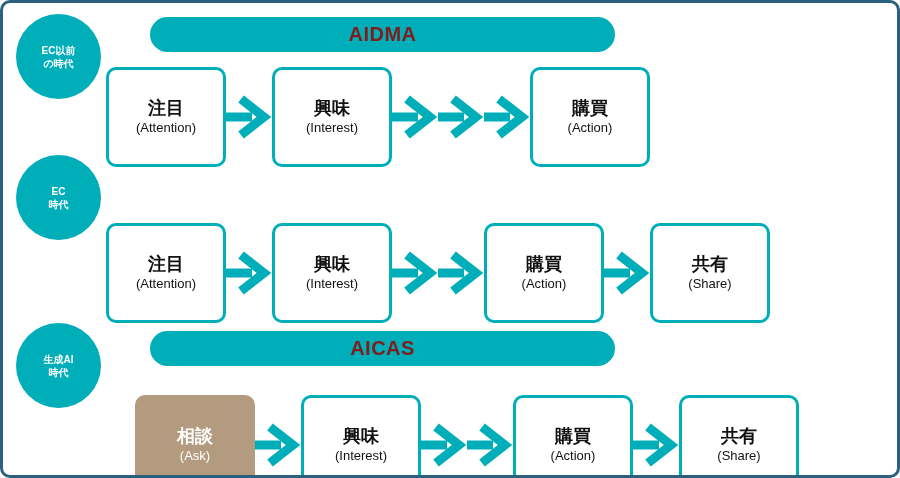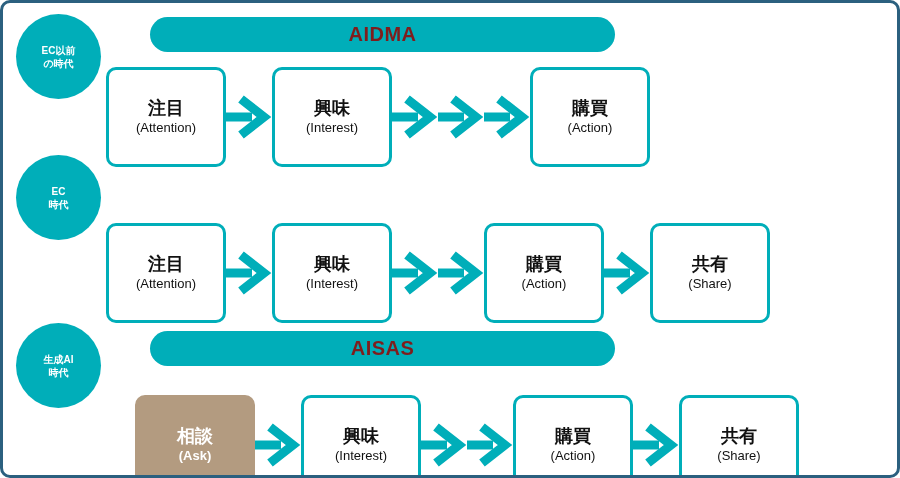--- a/index.html
+++ b/index.html
@@ -75,21 +75,21 @@
     justify-content: center;
     text-align: center;
   }
   .step.filled {
     background: #B39B80;
     border-color: #B39B80;
     color: #FFFFFF;
   }
   .jp { font-size: 18px; font-weight: bold; line-height: 1.15; }
   .en { font-size: 13px; line-height: 1.25; margin-top: 2px; }
-  .en.bold { font-weight: bold; }
+  .en.bold { font-weight: normal; }
   .en.small { font-size: 11px; font-weight: bold; letter-spacing: -0.2px; }
   .arrow {
     width: 46px;
     flex: 0 0 46px;
     display: flex;
     align-items: center;
     justify-content: center;
   }
 </style>
 </head>
@@ -188,21 +188,21 @@
       <div class="jp">共有</div>
       <div class="en">(Share)</div>
     </div>
   </div>
 
   <div class="era era-3">
     <span>生成AI</span>
     <span>時代</span>
   </div>
   <div class="banner banner-3">
-    <span>AISAS</span>
+    <span>AICAS</span>
   </div>
   <div class="steps steps-3">
     <div class="step filled">
       <div class="jp">相談</div>
       <div class="en bold">(Ask)</div>
     </div>
     <div class="arrow">
       <svg width="46" height="46" viewBox="0 0 46 46">
           <path d="M0 23 H26" stroke="#00AEB9" stroke-width="9" fill="none"></path>
           <path d="M15 5 L38 23 L15 41" stroke="#00AEB9" stroke-width="9" fill="none" stroke-linejoin="miter"></path>

